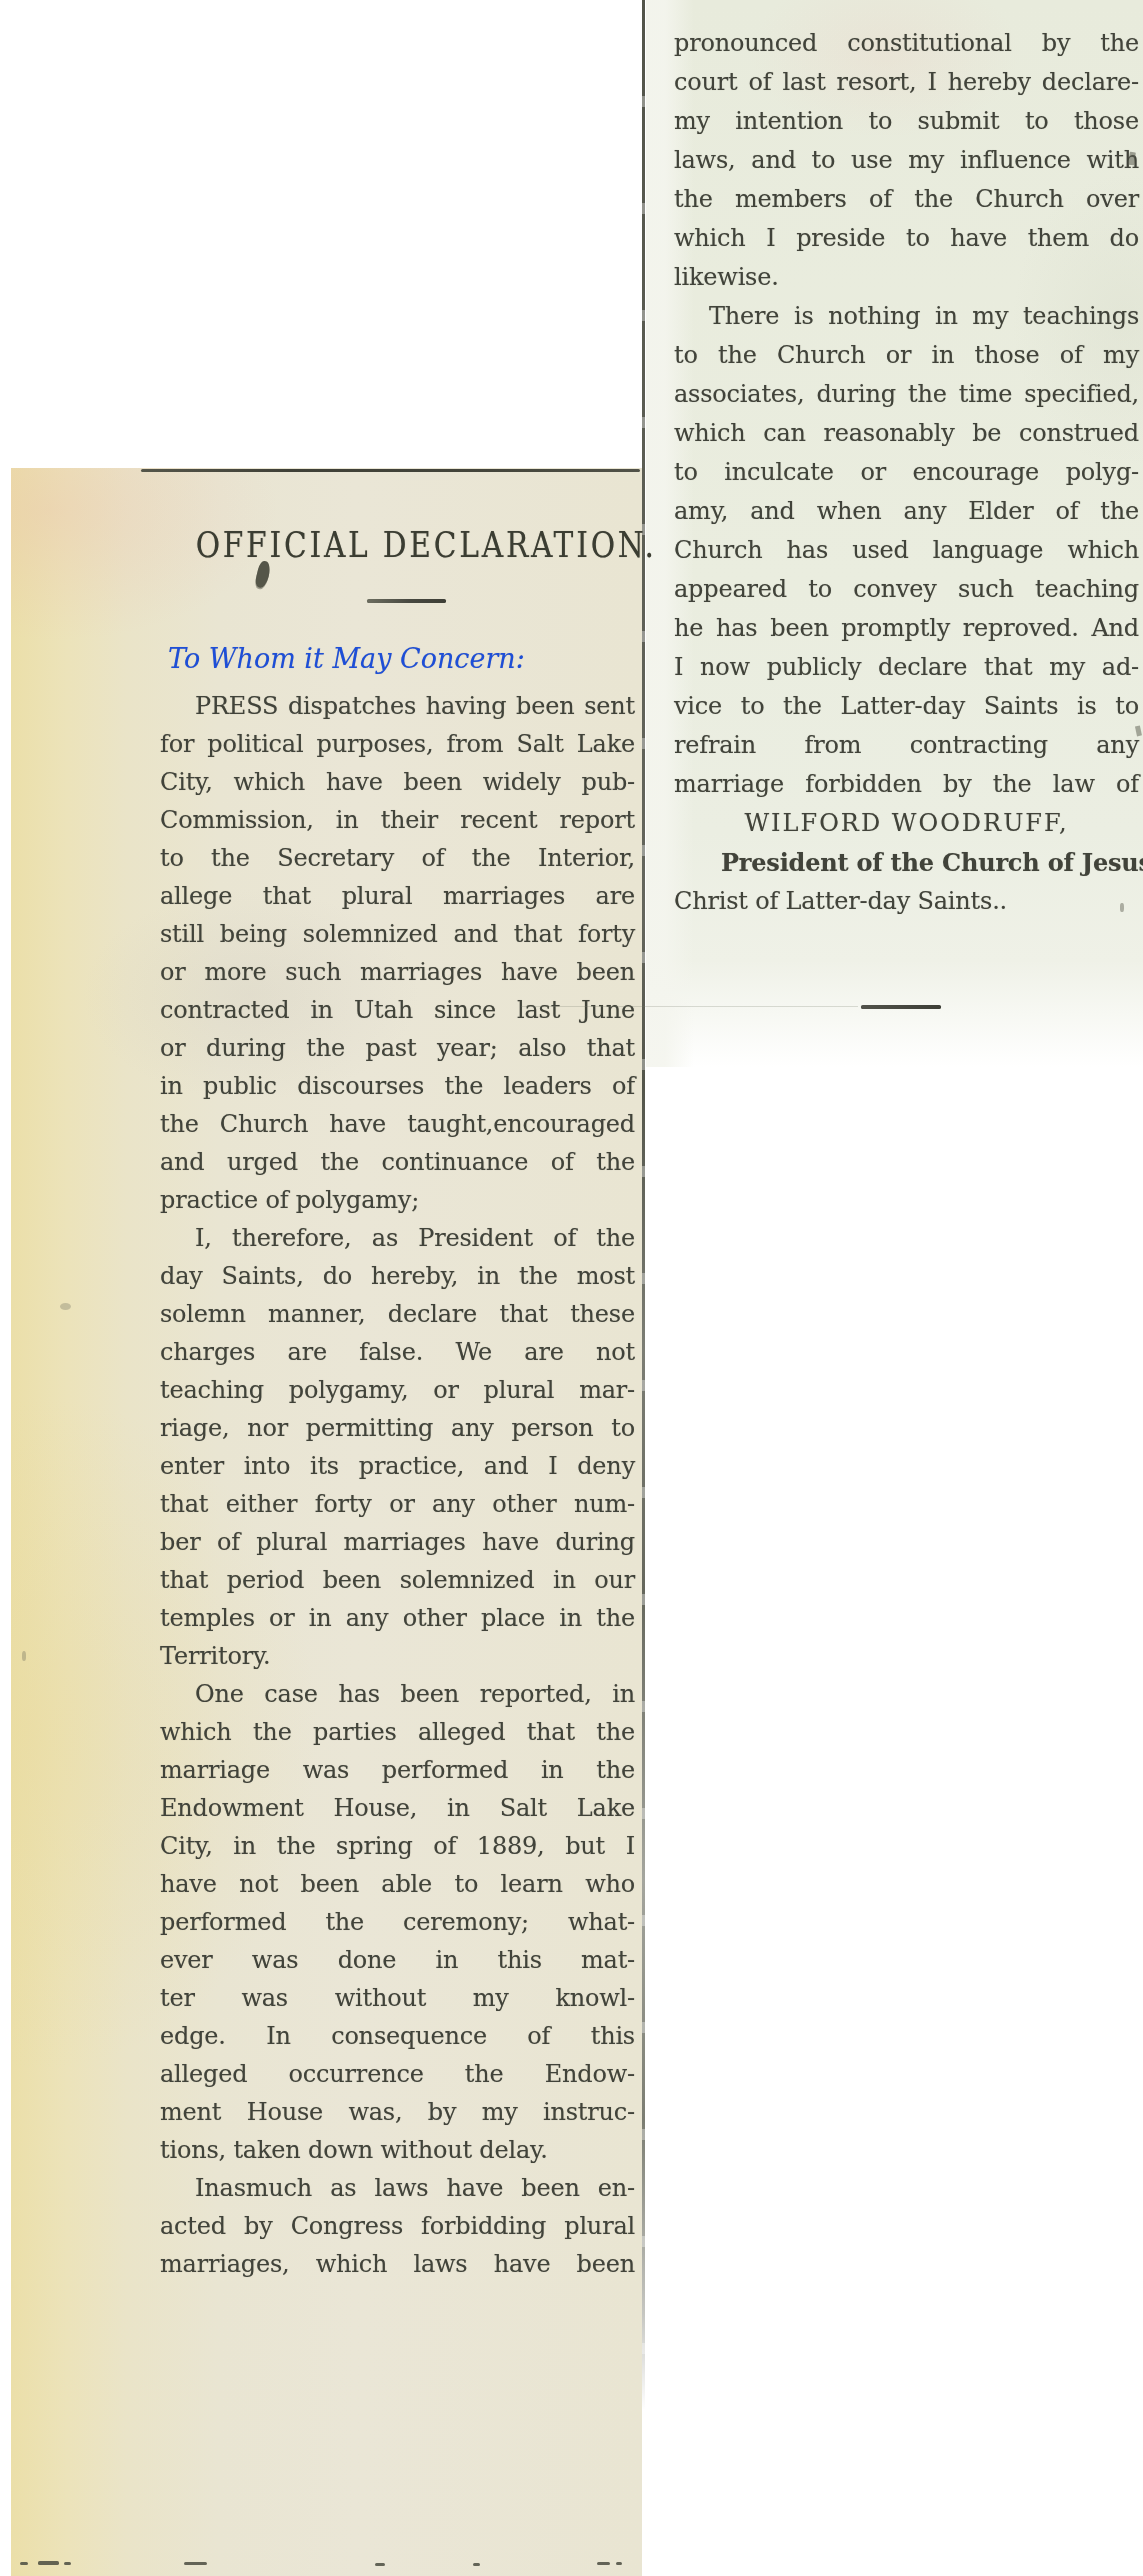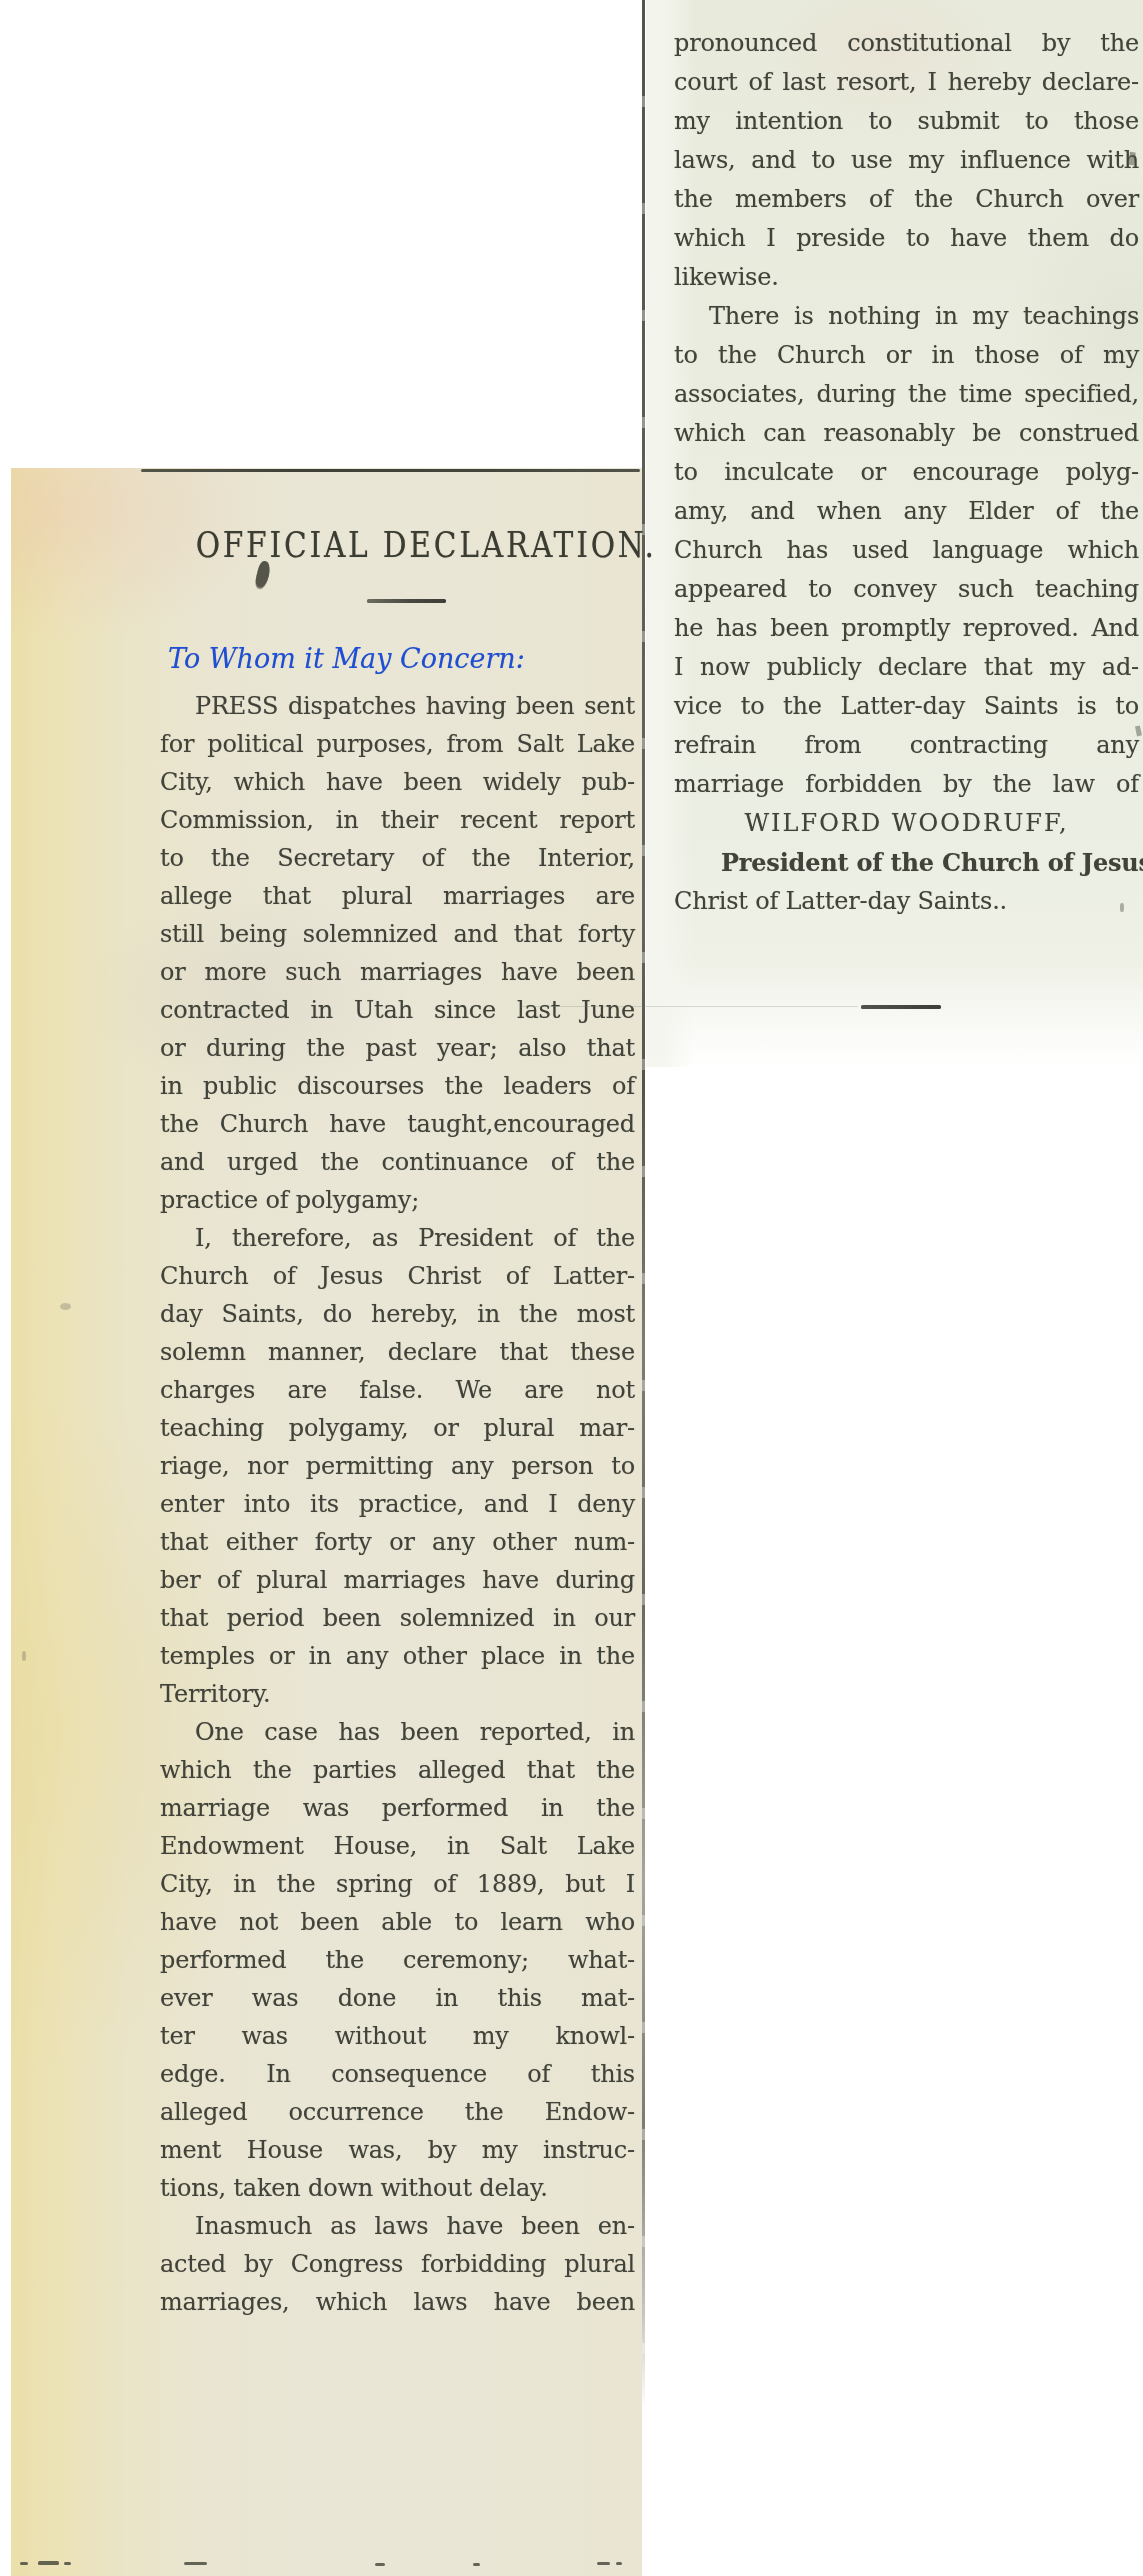--- a/index.html
+++ b/index.html
@@ -128,21 +128,20 @@
     <div class="tline">allege that plural marriages are</div>
     <div class="tline">still being solemnized and that forty</div>
     <div class="tline">or more such marriages have been</div>
     <div class="tline">contracted in Utah since last June</div>
     <div class="tline">or during the past year; also that</div>
     <div class="tline">in public discourses the leaders of</div>
     <div class="tline">the Church have taught,encouraged</div>
     <div class="tline">and urged the continuance of the</div>
     <div class="tline noj">practice of polygamy;</div>
     <div class="tline ind">I, therefore, as President of the</div>
-    <div class="tline">Church of Jesus Christ of Latter-</div>
     <div class="tline">day Saints, do hereby, in the most</div>
     <div class="tline">solemn manner, declare that these</div>
     <div class="tline">charges are false.  We are not</div>
     <div class="tline">teaching polygamy, or plural mar-</div>
     <div class="tline">riage, nor permitting any person to</div>
     <div class="tline">enter into its practice, and I deny</div>
     <div class="tline">that either forty or any other num-</div>
     <div class="tline">ber of plural marriages have during</div>
     <div class="tline">that period been solemnized in our</div>
     <div class="tline">temples or in any other place in the</div>

